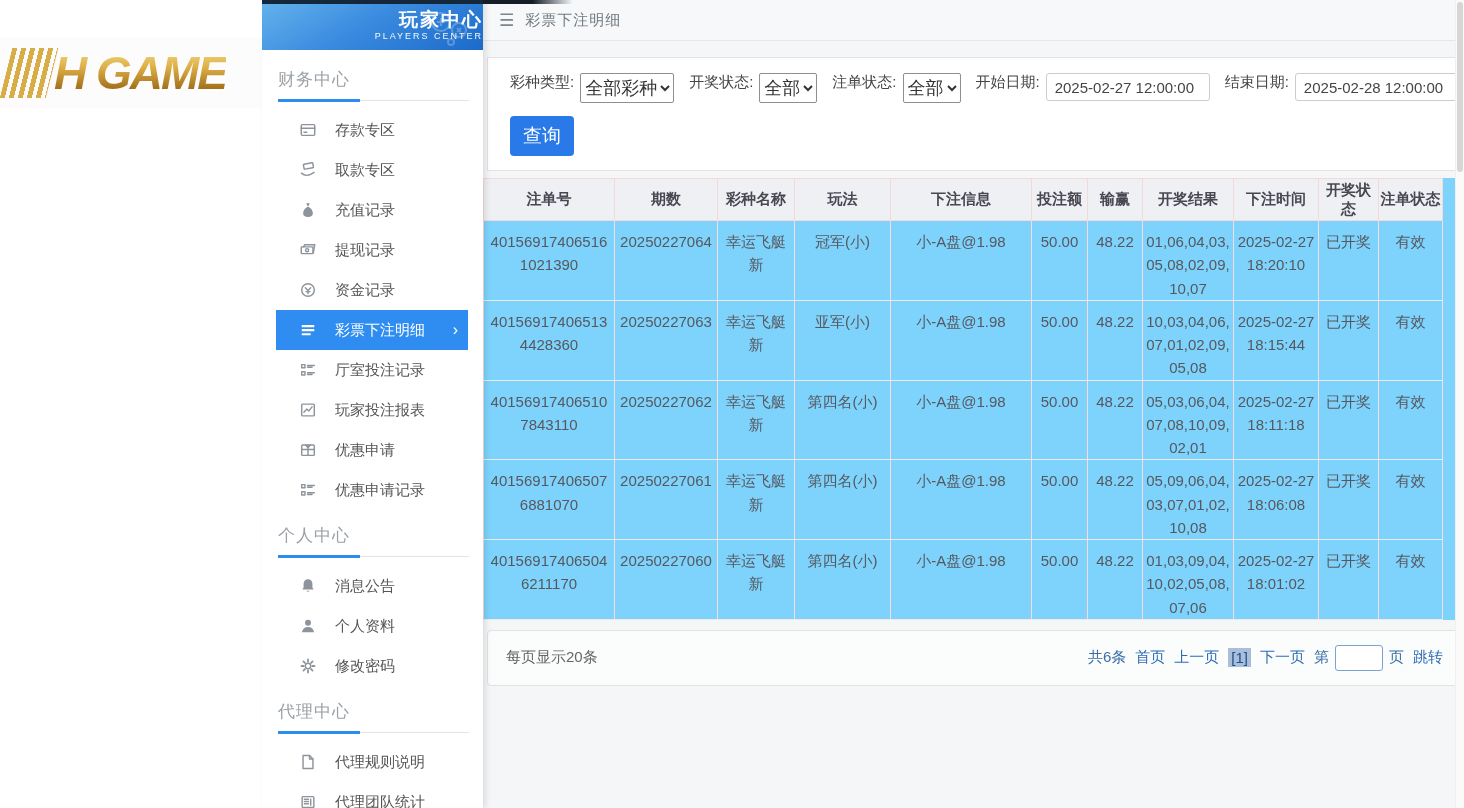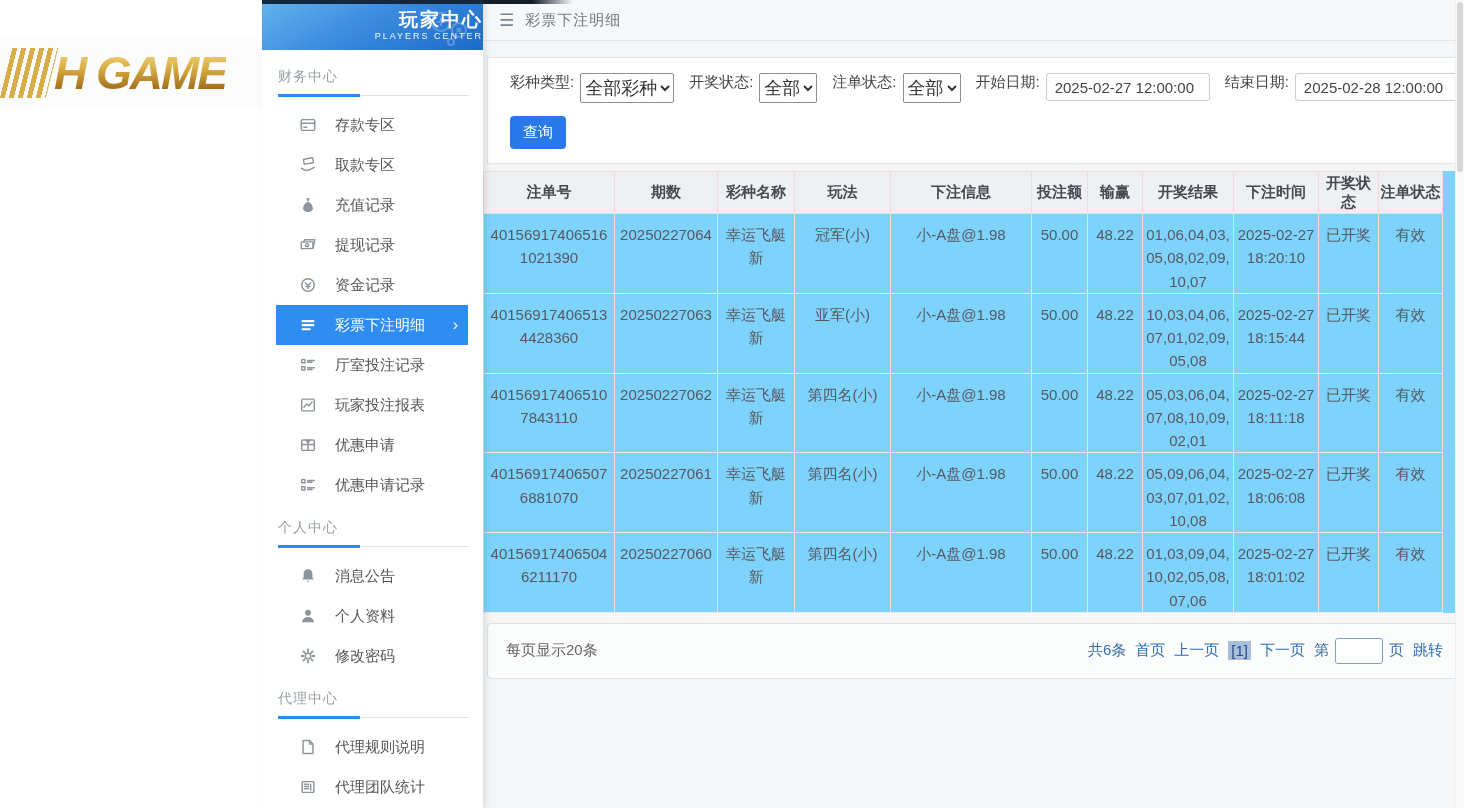--- a/index.html
+++ b/index.html
@@ -23,21 +23,21 @@
   
   .sidebar{position:absolute;left:262px;top:0;width:221px;height:808px;background:#fff;
     box-shadow:3px 0 6px rgba(0,0,0,0.10);z-index:5;display:flex;flex-direction:column;}
   .sidebar-header{height:50px;box-sizing:border-box;border-top:4px solid #15273a;
     background:linear-gradient(150deg,#62b2ec 0%,#3b8be0 45%,#1c6ac9 100%);
     color:#fff;padding:5px 0 0 18px;position:relative;flex:none;text-align:right;}
   .sidebar-title{font-size:19px;font-weight:bold;letter-spacing:2px;line-height:22px;}
   .sidebar-subtitle{font-size:9px;letter-spacing:2px;opacity:.95;}
   .gamepad{position:absolute;right:10px;top:4px;opacity:.55;}
   .sidebar-body{flex:1;overflow:hidden;padding-top:4px;}
-  .section-title{color:#9aa0a6;font-size:14px;letter-spacing:1px;padding:14px 0 9px 16px;}
+  .section-title{color:#9aa0a6;font-size:17px;letter-spacing:1px;padding:14px 0 9px 16px;}
   .section-underline{position:relative;margin:0 14px 9px 16px;height:1px;background:#e3e3e3;}
   .section-underline::before{content:'';position:absolute;left:0;top:-1px;width:82px;height:3px;background:#2a8ef0;}
   .menu-item{display:flex;align-items:center;height:40px;margin:0 15px 0 14px;padding-left:22px;
     color:#555;font-size:15px;cursor:pointer;}
   .menu-item .mi-icon{width:20px;height:20px;margin-right:17px;color:#8d949c;flex:none;
     display:flex;align-items:center;justify-content:center;}
   .menu-item .mi-icon svg{width:18px;height:18px;}
   .menu-item.active{background:#2f8df2;color:#fff;}
   .menu-item.active .mi-icon{color:#fff;}
   .mi-arrow{margin-left:auto;margin-right:10px;font-size:16px;line-height:1;}
@@ -54,21 +54,21 @@
   .filter-card{margin:16px 2px 0 4px;background:#fff;border:1px solid #e3e3e3;padding:15px 0 14px 22px;}
   .filter-row{display:flex;align-items:flex-start;flex-wrap:nowrap;}
   .filter-row label{font-size:15px;color:#454545;margin-right:6px;white-space:nowrap;}
   .sel{height:30px;border:1px solid #8f8f8f;border-radius:2px;font-size:18px;color:#333;background:#fff;margin-right:15px;}
   .sel-wide{width:118px;}
   .sel-mid{width:66px;}
   .sel-sm{width:58px;}
   .date-input{height:26px;width:146px;border:1px solid #ccc;border-radius:3px;font-size:15px;color:#454545;
     padding:0 8px;margin-right:15px;font-family:"Liberation Sans",sans-serif;}
   .query-btn{margin-top:13px;background:#2979e8;color:#fff;border:none;border-radius:4px;
-    font-size:15px;padding:7px 13px;cursor:pointer;}
+    font-size:19px;padding:7px 13px;cursor:pointer;}
 
   .table-card{margin:7px 2px 0 0;background:#7dd3fc;}
   table{border-collapse:collapse;table-layout:fixed;font-size:15px;color:#57585f;width:959px;}
   thead th{background:#eef0f3;color:#474852;font-weight:bold;height:41px;padding:0;
     border:1px solid #f3d9d9;border-left:none;}
   thead th:first-child{border-left:1px solid #f3d9d9;}
   tbody td{border-right:1px solid #f6dcdc;border-bottom:1px solid #ebebeb;vertical-align:top;
     padding:9px 3px 0;text-align:center;height:67px;line-height:1.55;}
   tbody tr td:first-child{border-left:1px solid #f6dcdc;}
   tbody tr.summary td{height:37px;padding:0;vertical-align:middle;}

